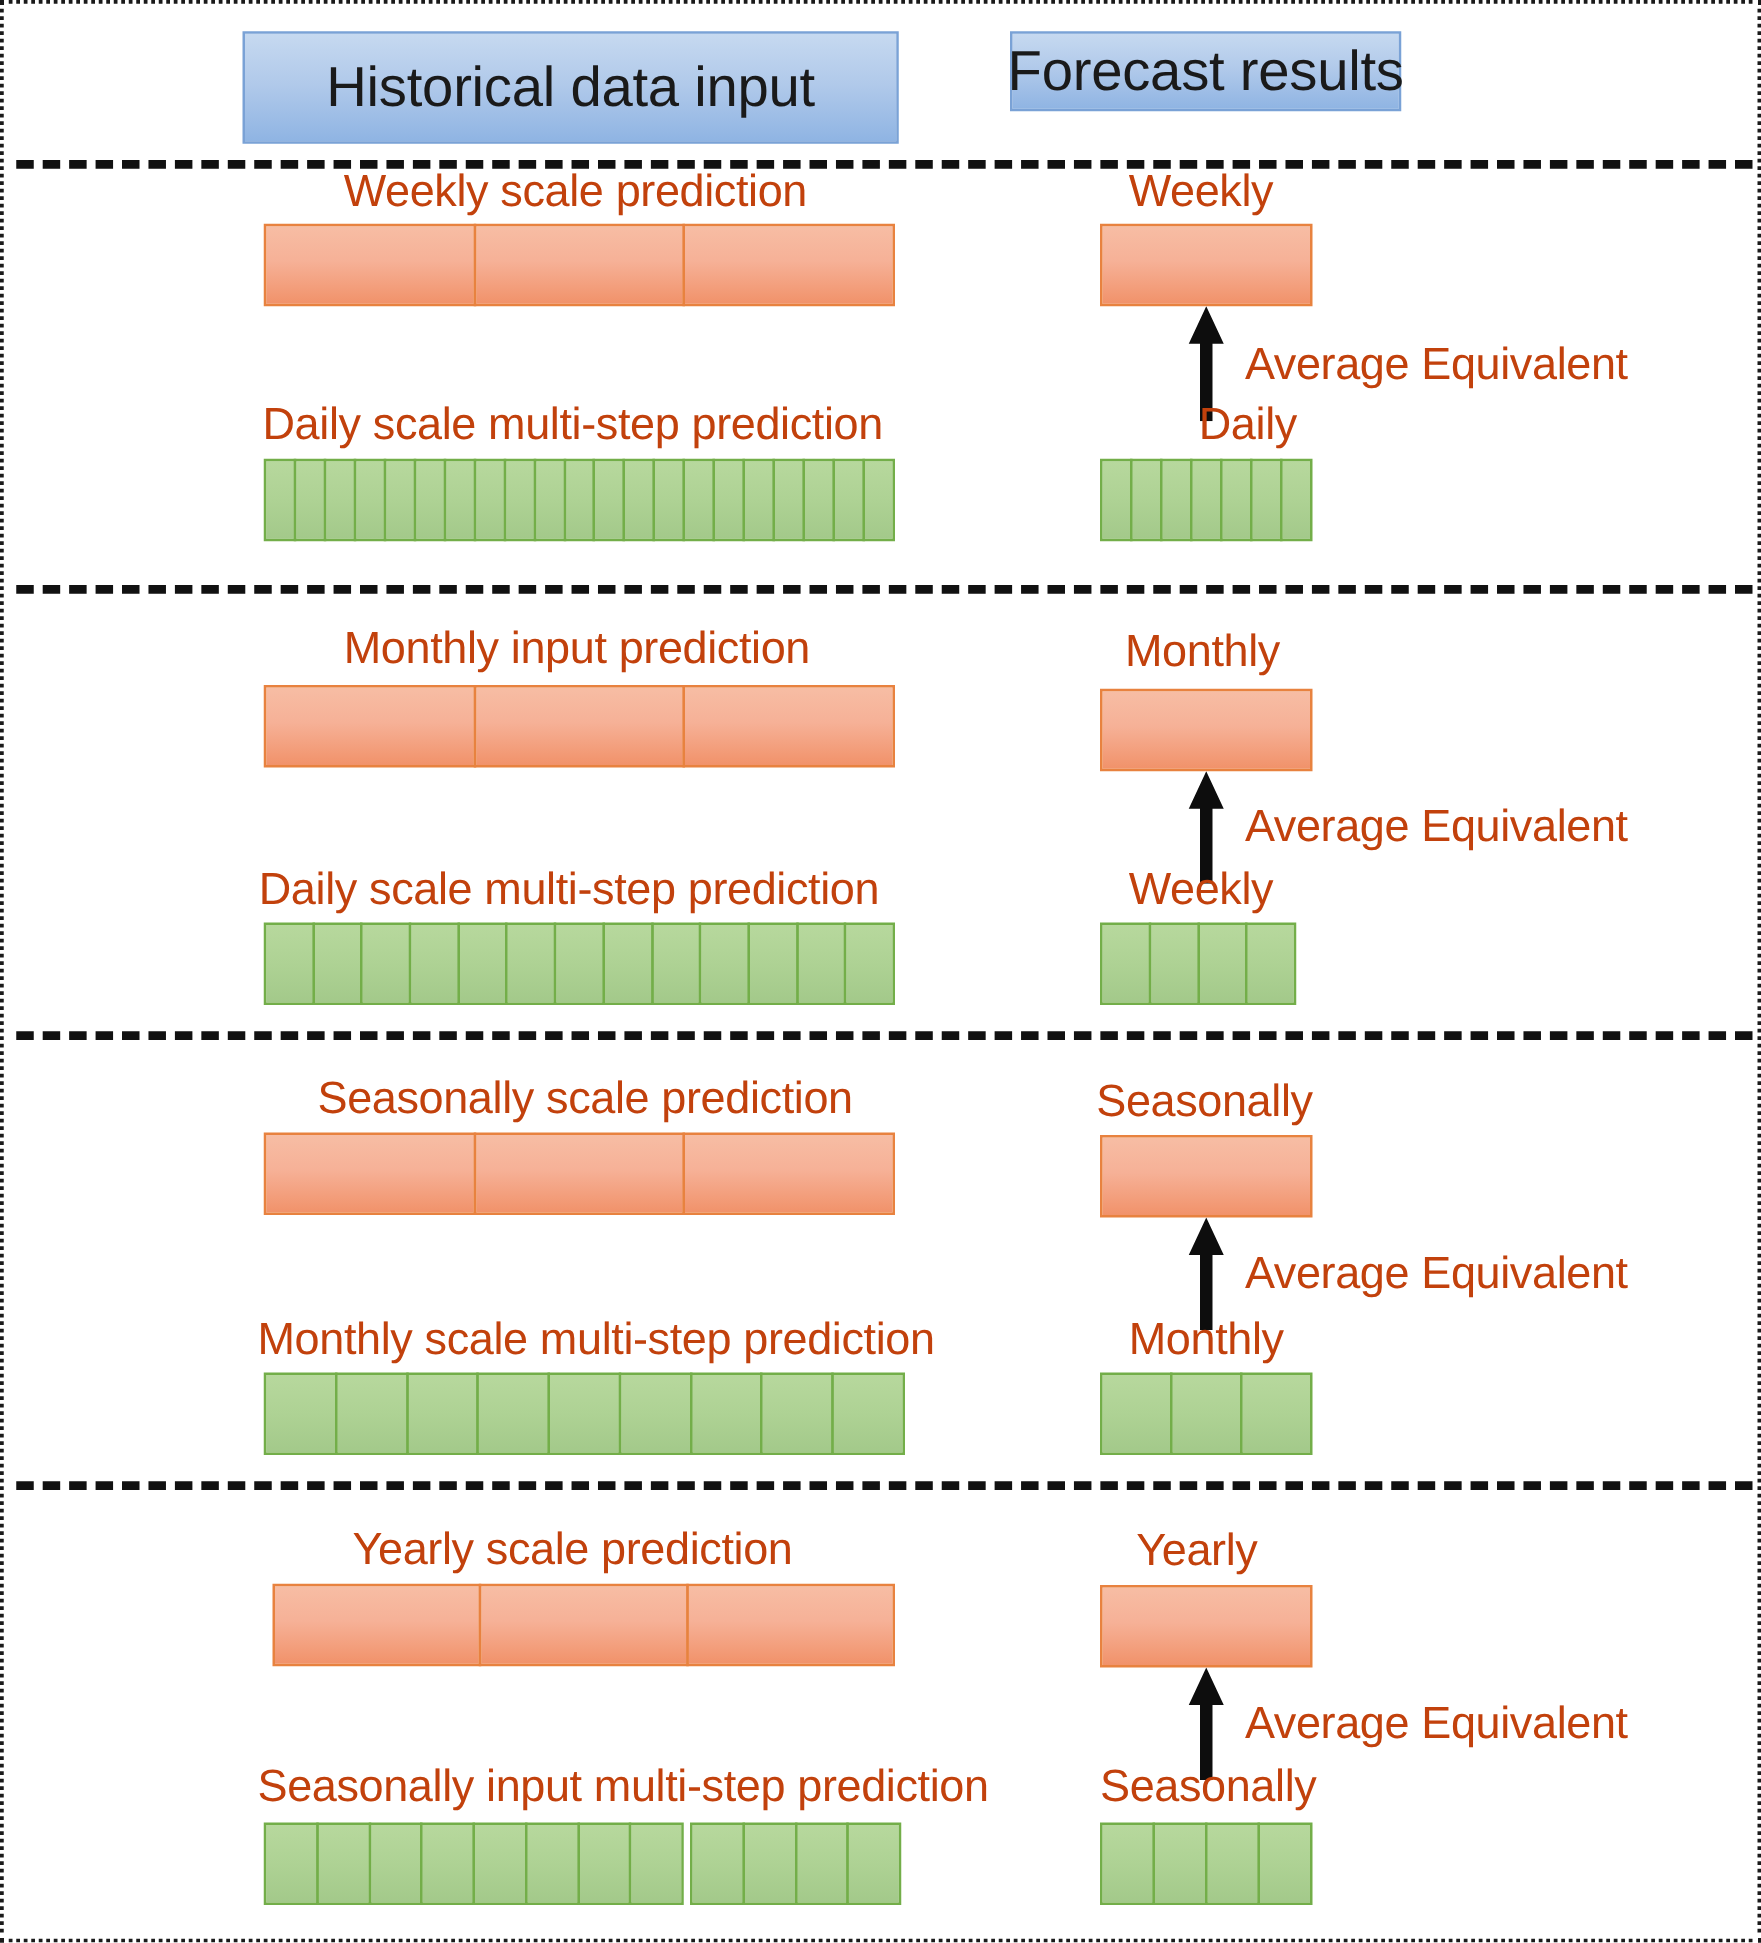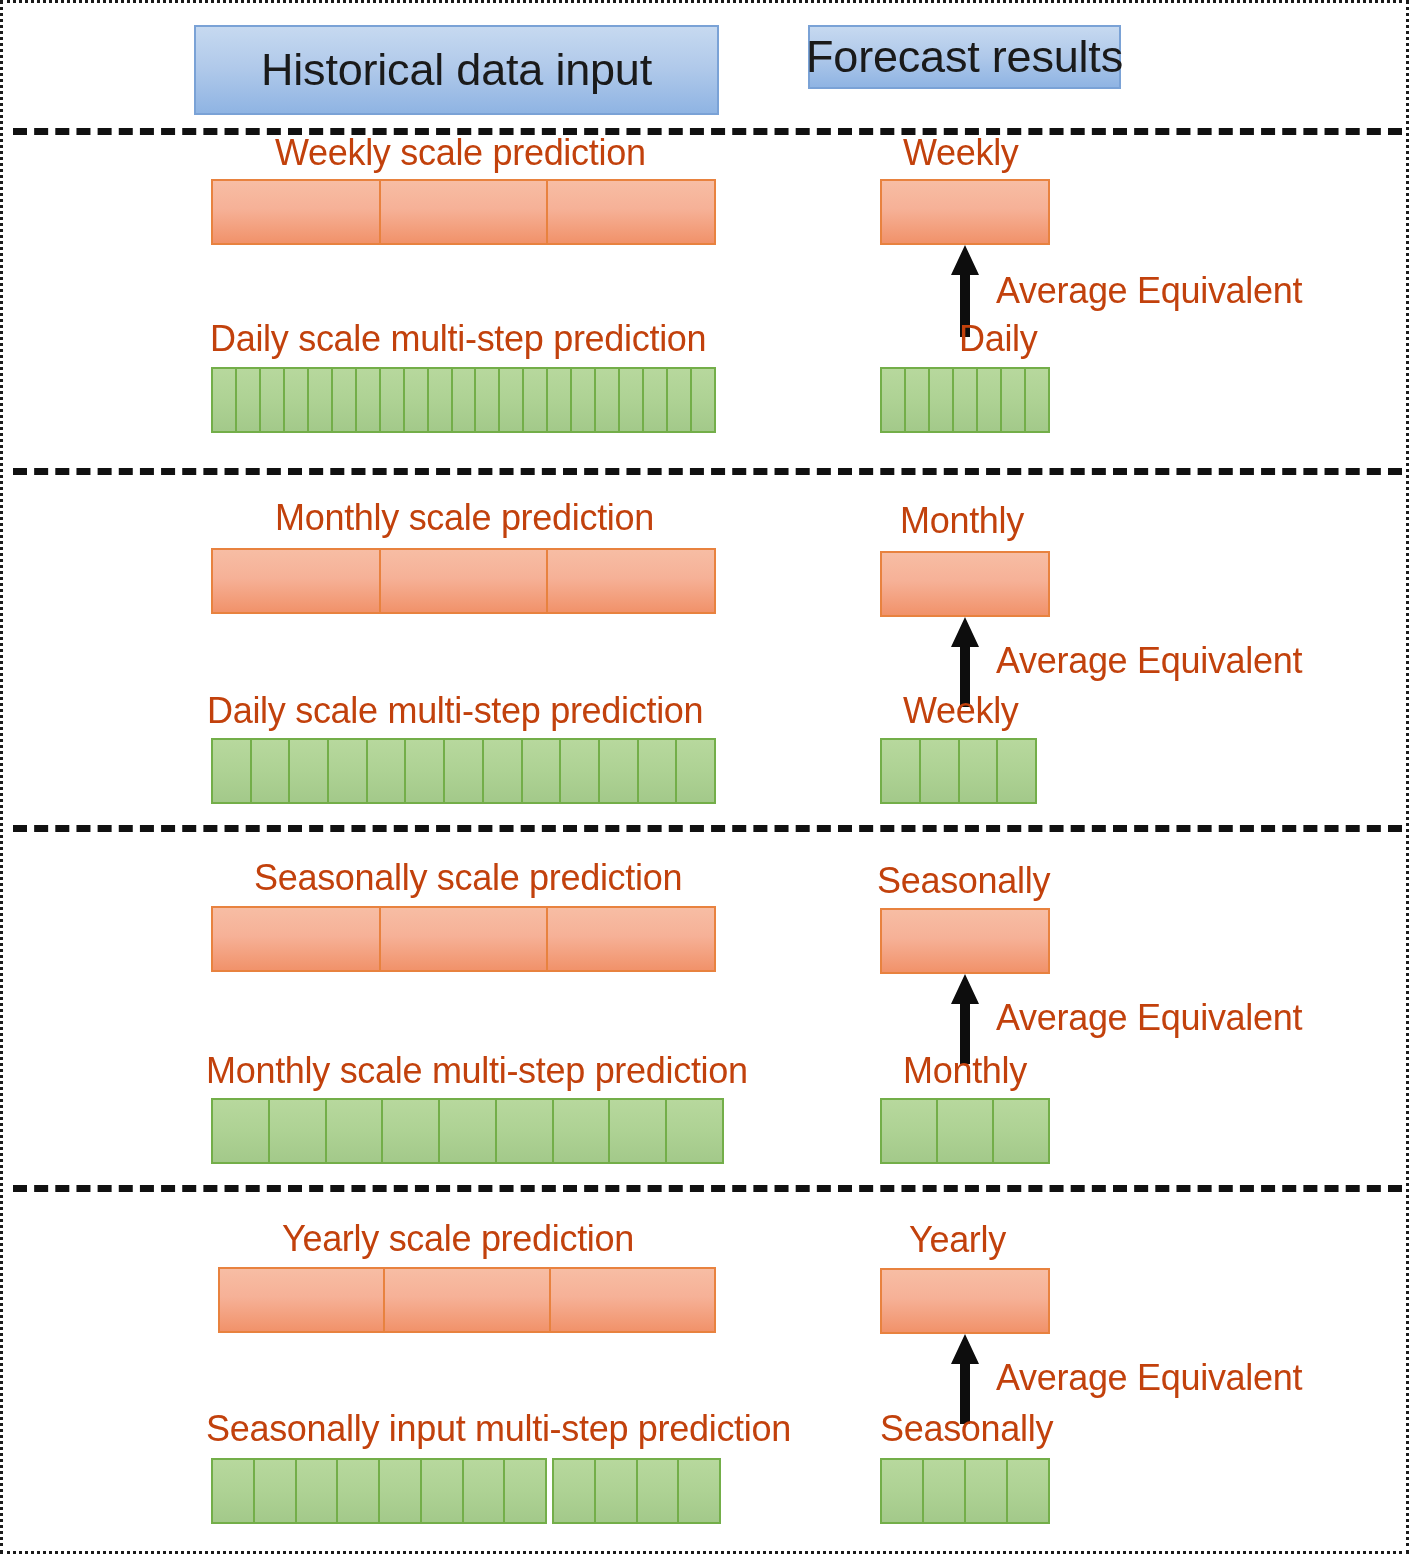--- a/index.html
+++ b/index.html
@@ -149,21 +149,21 @@
   <div class="bar green" id="s1-out-source" style="left:877px; top:364px; width:170px; height:66px">
       <div class="cell"></div>
       <div class="cell"></div>
       <div class="cell"></div>
       <div class="cell"></div>
       <div class="cell"></div>
       <div class="cell"></div>
       <div class="cell"></div>
     </div>
 
-  <div class="cap" style="left:272px; top:497px">Monthly scale prediction</div>
+  <div class="cap" style="left:272px; top:497px">Monthly input prediction</div>
   <div class="bar orange" id="s2-in-target" style="left:208px; top:545px; width:505px; height:66px">
       <div class="cell"></div>
       <div class="cell"></div>
       <div class="cell"></div>
     </div>
 
   <div class="cap" style="left:204px; top:690px">Daily scale multi-step prediction</div>
   <div class="bar green" id="s2-in-source" style="left:208px; top:735px; width:505px; height:66px">
       <div class="cell"></div>
       <div class="cell"></div>

